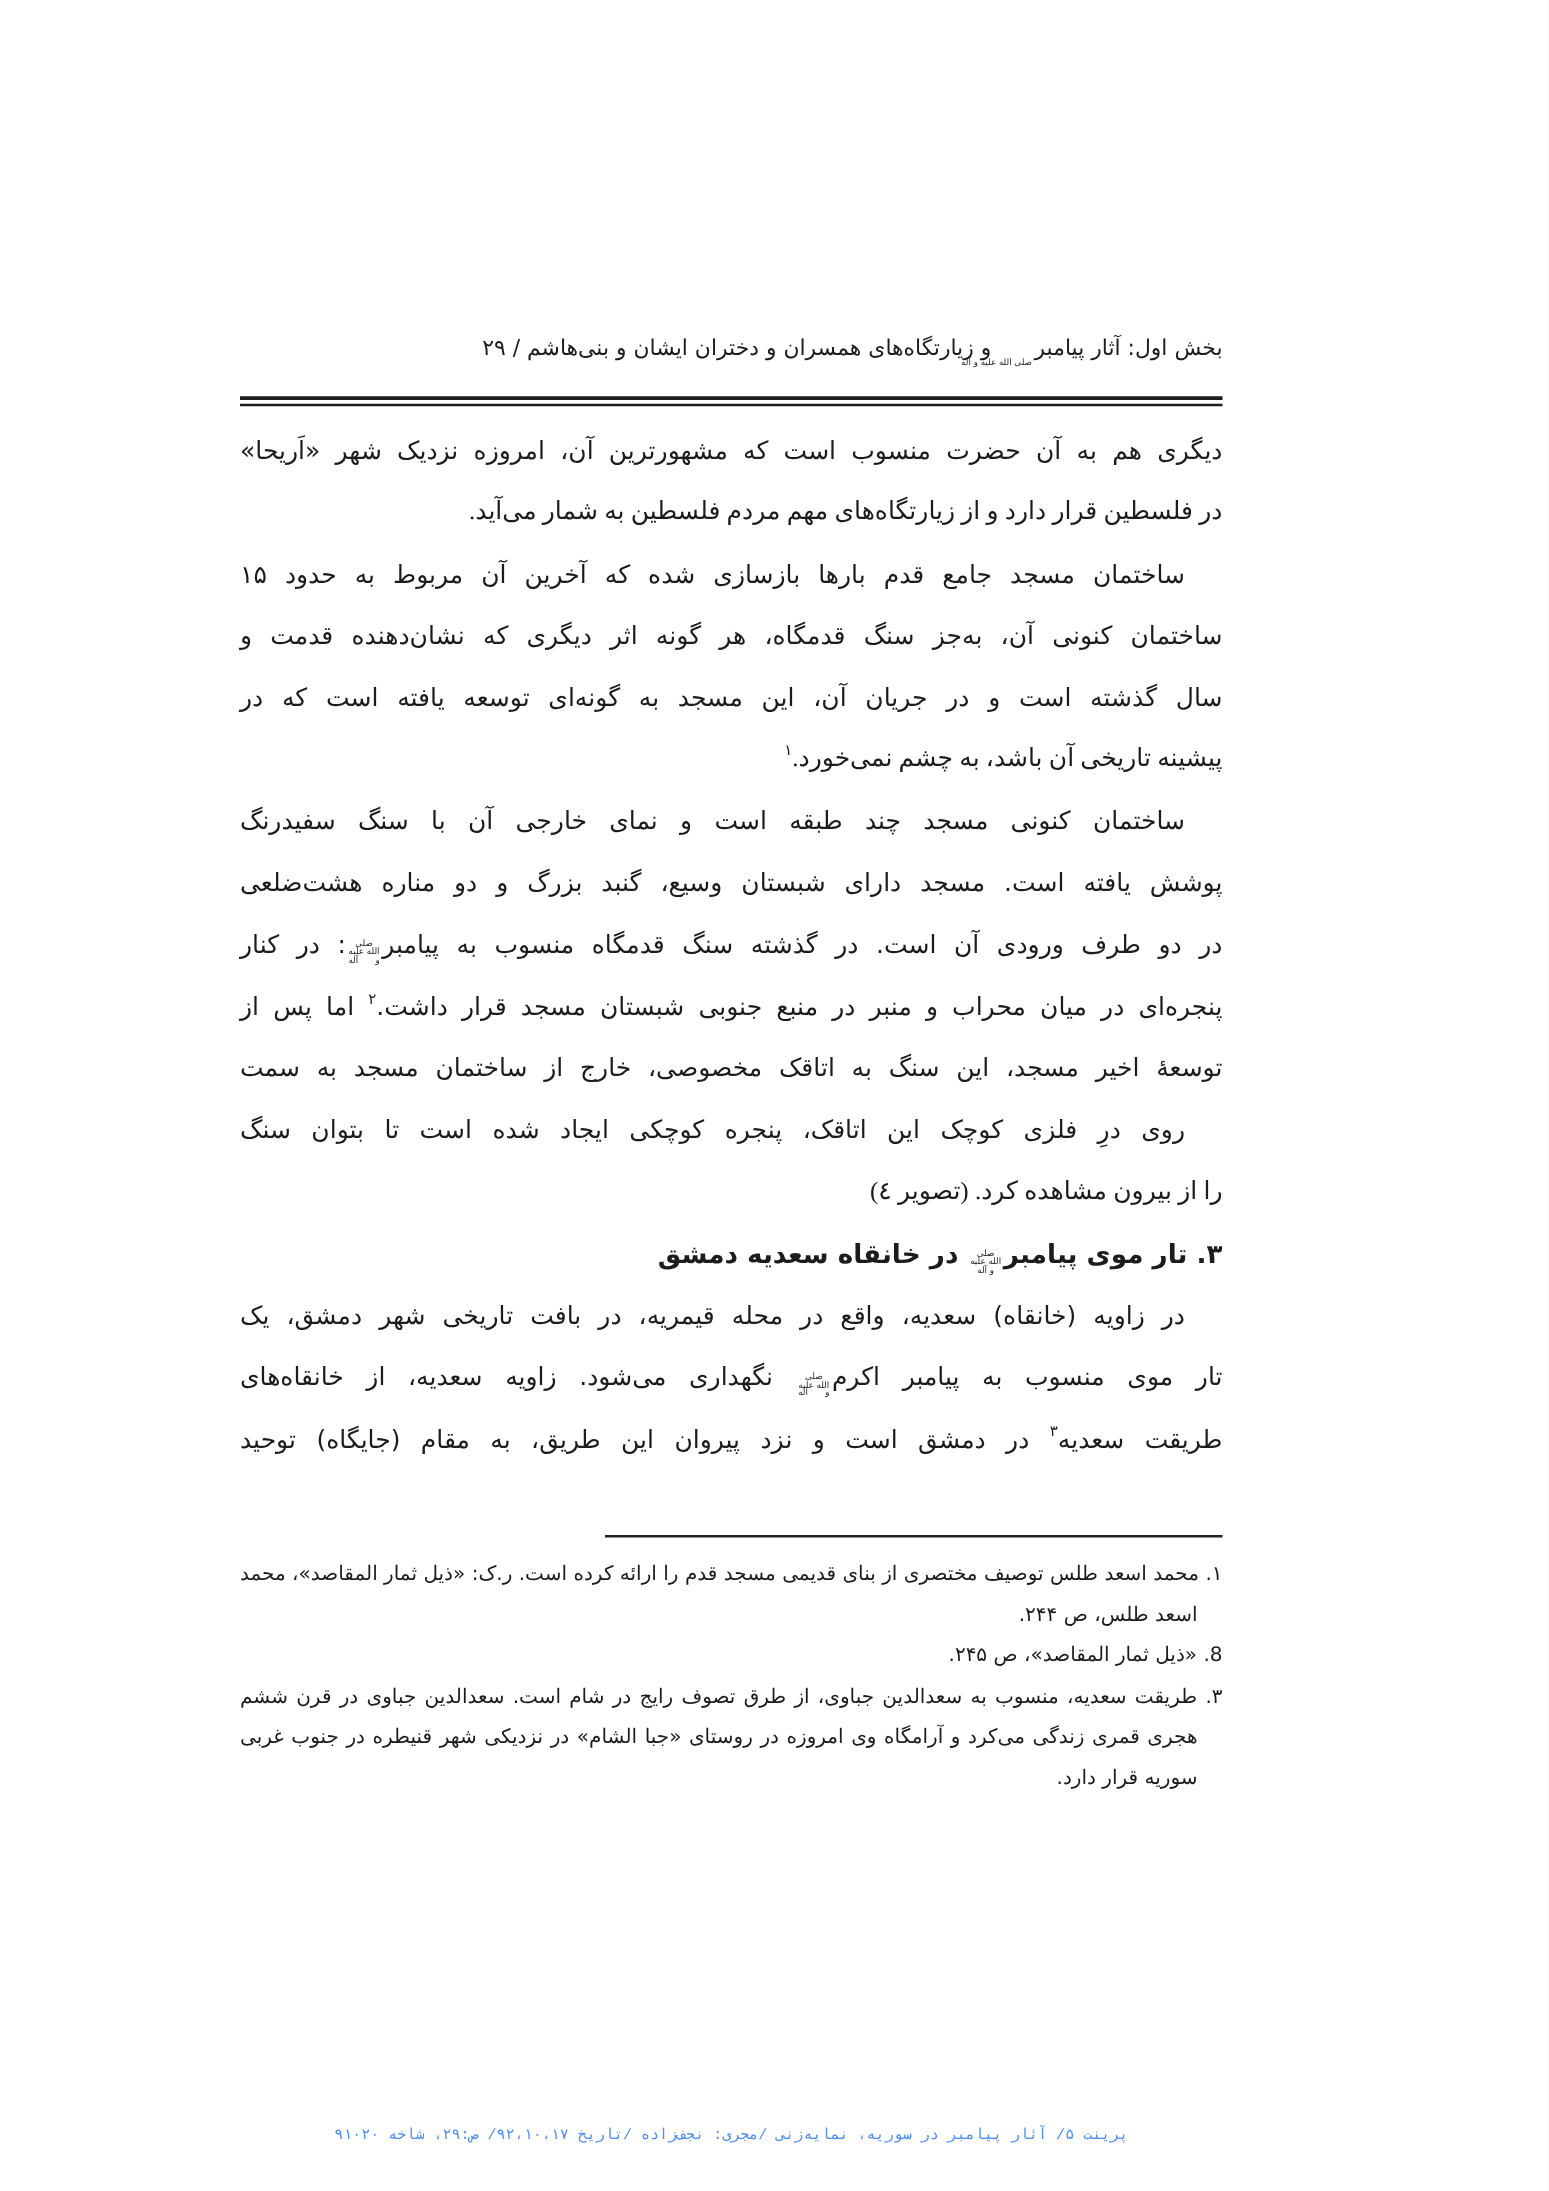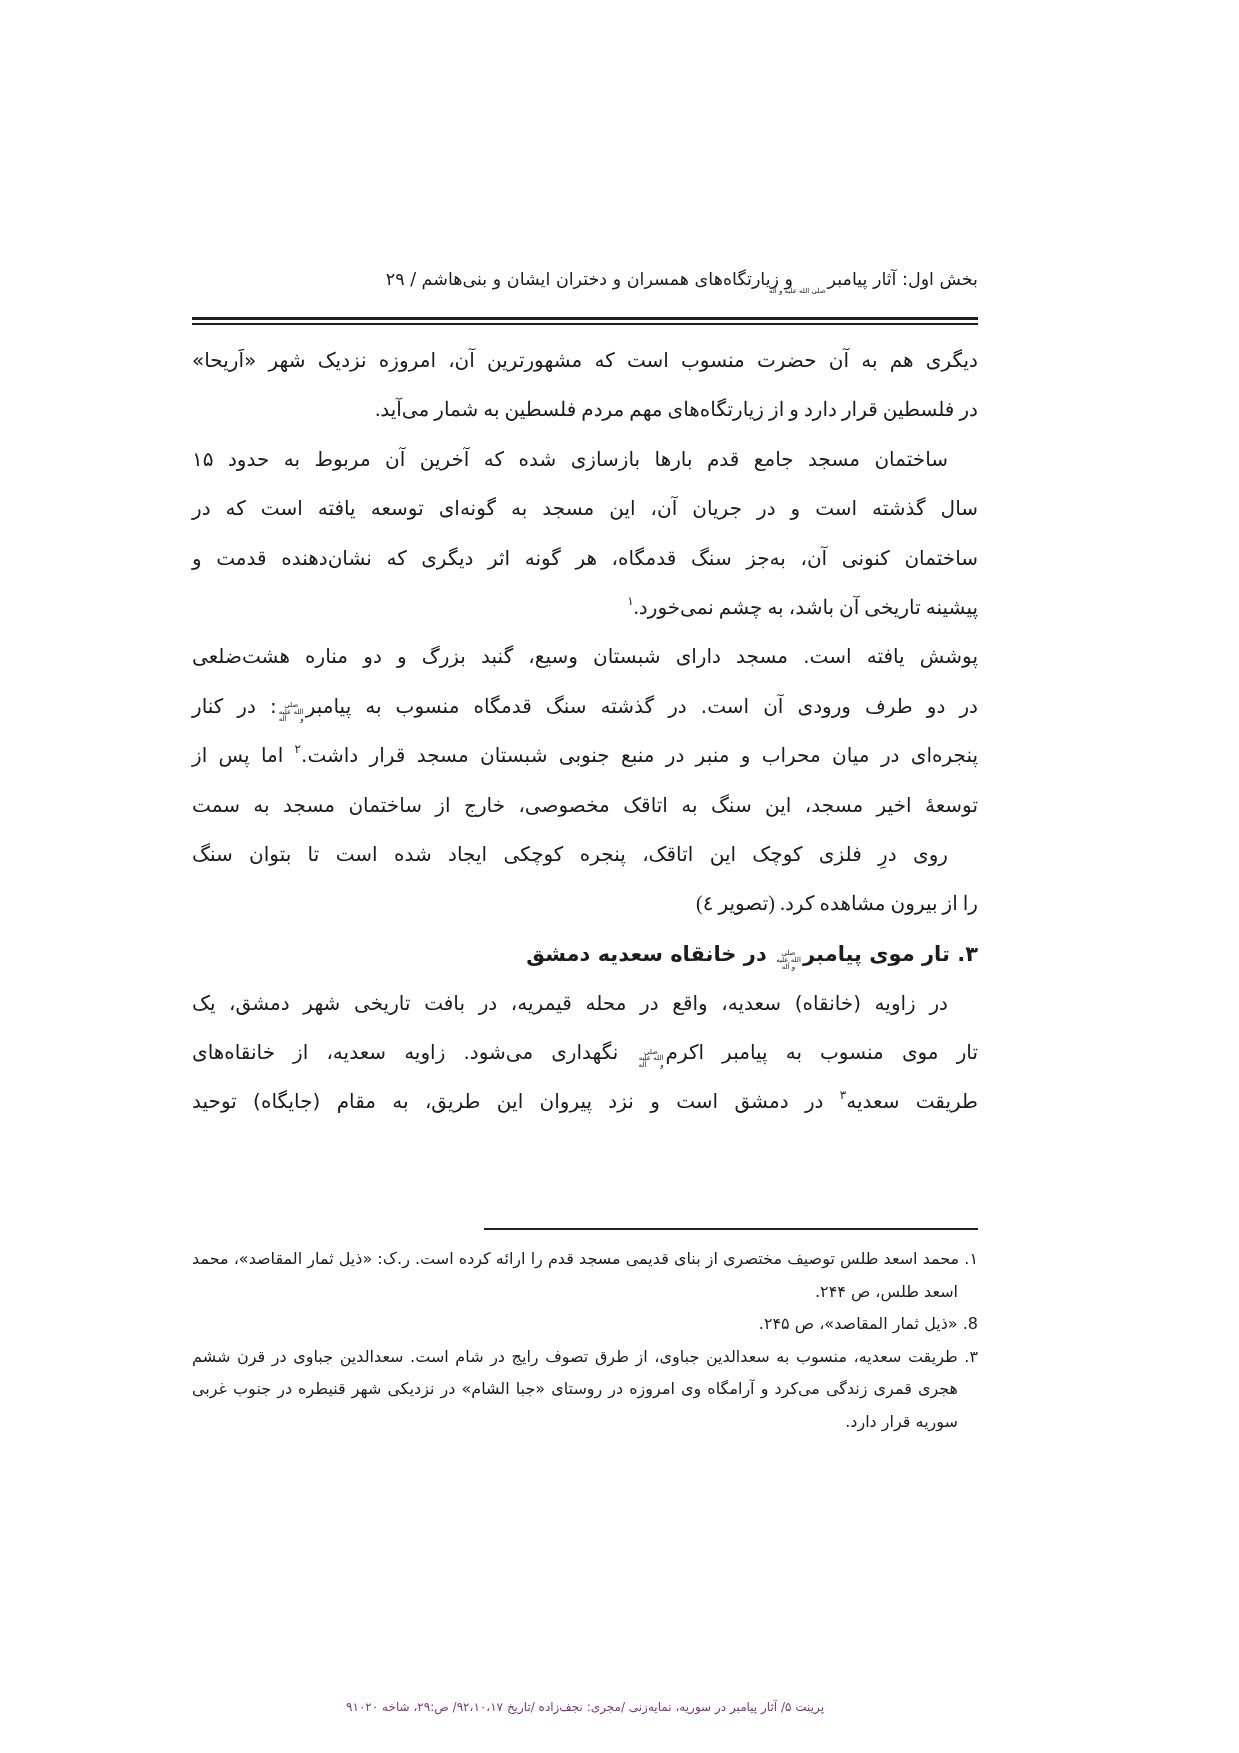--- a/index.html
+++ b/index.html
@@ -51,36 +51,37 @@
   }
   .footnote{
     line-height:32.5px;
     text-align:justify;text-align-last:right;
     padding-right:20px;text-indent:-20px;
   }
   
   #print-footer{
     position:absolute;top:1700px;left:228px;width:786px;
     direction:rtl;text-align:center;
-    font-size:12px;color:#701a75;opacity:.9;white-space:nowrap;
+    font-size:12px;color:#3b82f6;opacity:.9;white-space:nowrap;font-family:Liberation Mono, monospace;
   }
 </style>
 </head>
 <body>
 
 <div id="page">
   <div id="running-header">بخش اول: آثار پیامبر<span class="saw">صلی الله علیه و آله</span> و زیارتگاه‌های همسران و دختران ایشان و بنی‌هاشم / ۲۹</div>
   <div id="header-rule"></div>
   <div id="body-col">
       <div class="bline al-just">دیگری هم به آن حضرت منسوب است که مشهورترین آن، امروزه نزدیک شهر «اَریحا»</div>
       <div class="bline al-right">در فلسطین قرار دارد و از زیارتگاه‌های مهم مردم فلسطین به شمار می‌آید.</div>
       <div class="bline al-just ind">ساختمان مسجد جامع قدم بارها بازسازی شده که آخرین آن مربوط به حدود ۱۵</div>
+      <div class="bline al-just">ساختمان کنونی آن، به‌جز سنگ قدمگاه، هر گونه اثر دیگری که نشان‌دهنده قدمت و</div>
       <div class="bline al-just">سال گذشته است و در جریان آن، این مسجد به گونه‌ای توسعه یافته است که در</div>
-      <div class="bline al-just">ساختمان کنونی آن، به‌جز سنگ قدمگاه، هر گونه اثر دیگری که نشان‌دهنده قدمت و</div>
       <div class="bline al-right">پیشینه تاریخی آن باشد، به چشم نمی‌خورد.<sup class="fnref">۱</sup></div>
+      <div class="bline al-just ind">ساختمان کنونی مسجد چند طبقه است و نمای خارجی آن با سنگ سفیدرنگ</div>
       <div class="bline al-just">پوشش یافته است. مسجد دارای شبستان وسیع، گنبد بزرگ و دو مناره هشت‌ضلعی</div>
       <div class="bline al-just">در دو طرف ورودی آن است. در گذشته سنگ قدمگاه منسوب به پیامبر<span class="saw">صلی الله علیه و آله</span>: در کنار</div>
       <div class="bline al-just">پنجره‌ای در میان محراب و منبر در منبع جنوبی شبستان مسجد قرار داشت.<sup class="fnref">۲</sup> اما پس از</div>
       <div class="bline al-just">توسعهٔ اخیر مسجد، این سنگ به اتاقک مخصوصی، خارج از ساختمان مسجد به سمت</div>
       <div class="bline al-just ind">روی درِ فلزی کوچک این اتاقک، پنجره کوچکی ایجاد شده است تا بتوان سنگ</div>
       <div class="bline al-right">را از بیرون مشاهده کرد. (تصویر ٤)</div>
       <div class="heading">۳. تار موی پیامبر<span class="saw">صلی الله علیه و آله</span> در خانقاه سعدیه دمشق</div>
       <div class="bline al-just ind">در زاویه (خانقاه) سعدیه، واقع در محله قیمریه، در بافت تاریخی شهر دمشق، یک</div>
       <div class="bline al-just">تار موی منسوب به پیامبر اکرم<span class="saw">صلی الله علیه و آله</span> نگهداری می‌شود. زاویه سعدیه، از خانقاه‌های</div>
       <div class="bline al-just">طریقت سعدیه<sup class="fnref">۳</sup> در دمشق است و نزد پیروان این طریق، به مقام (جایگاه) توحید</div>

